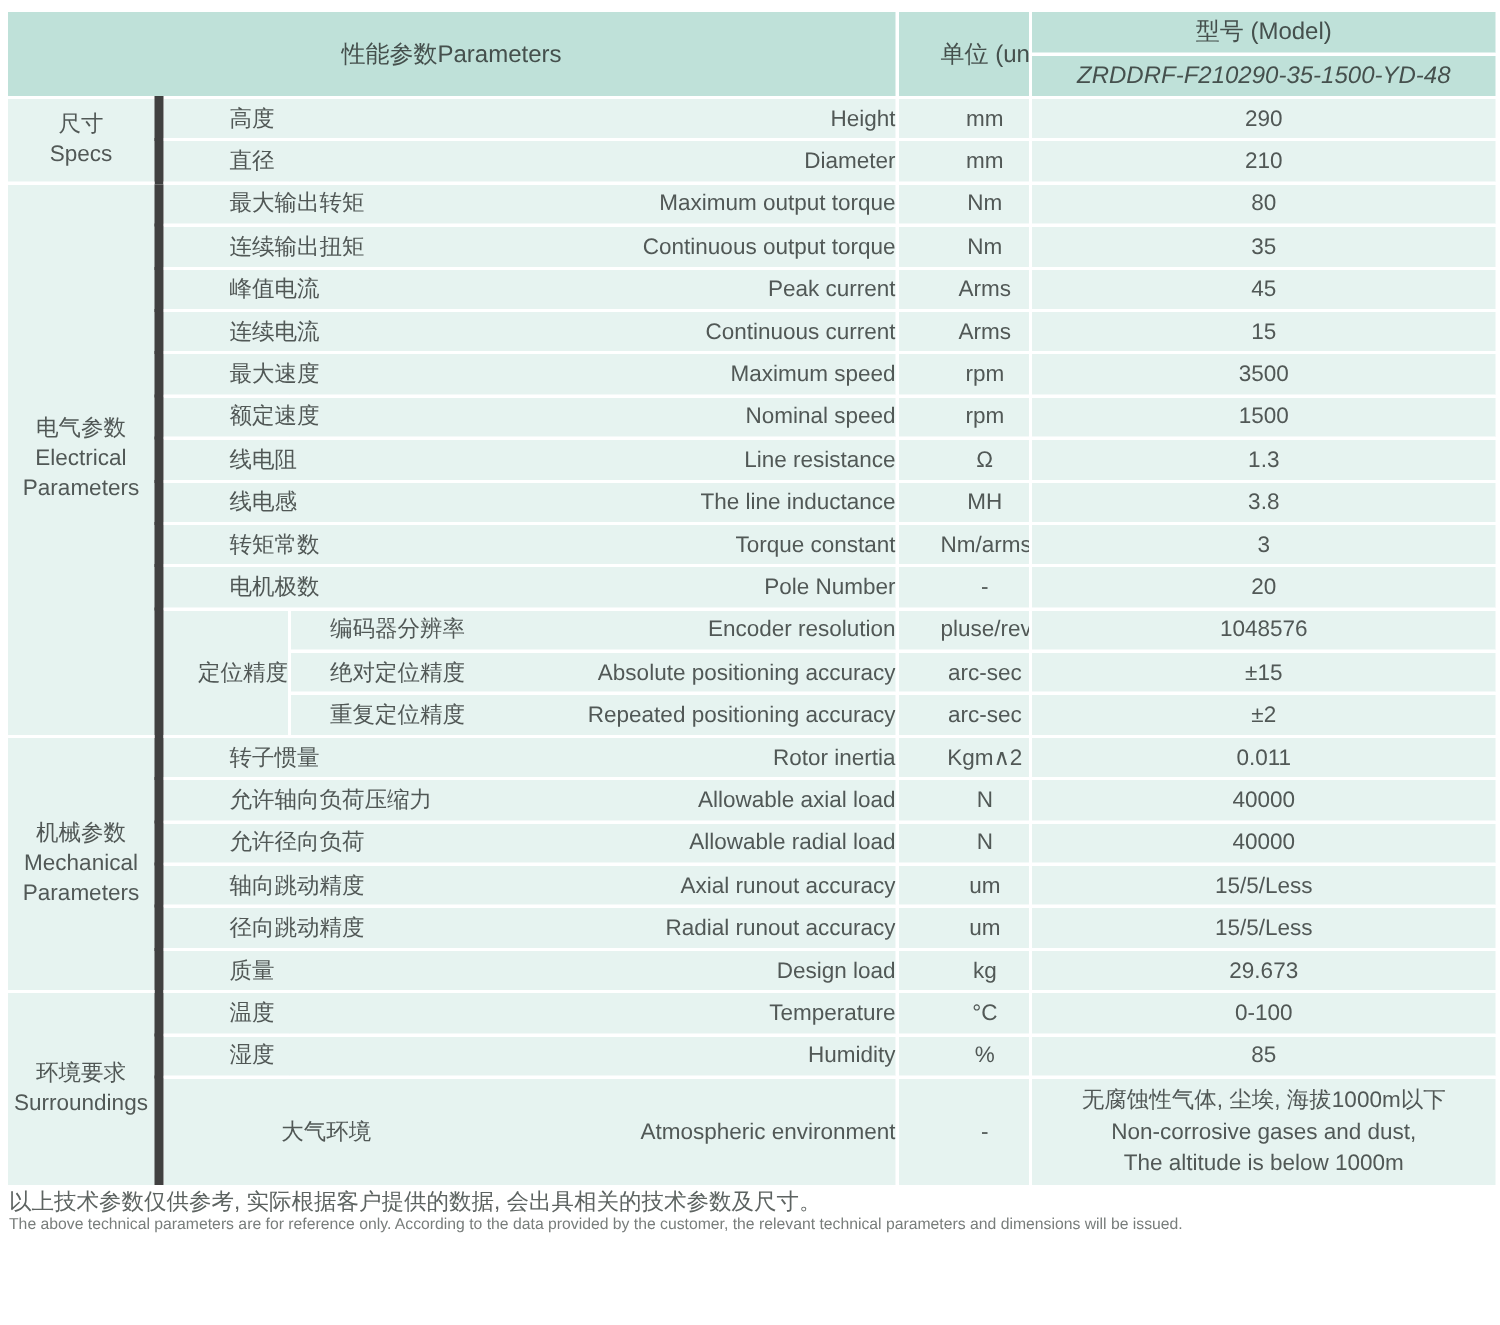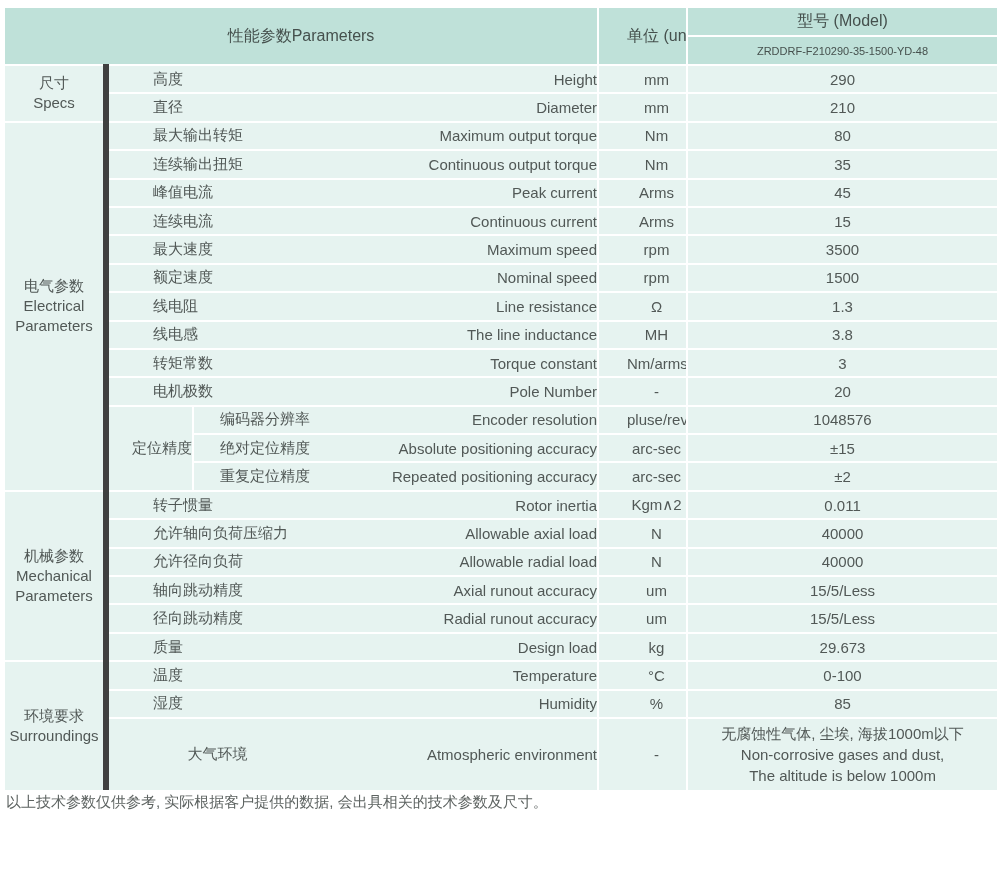--- a/index.html
+++ b/index.html
@@ -38,21 +38,21 @@
     vertical-align: middle;
     white-space: nowrap;
     overflow: hidden;
   }
   thead th {
     background: #bfe1d9;
     font-size: 16px;
     color: #45504d;
     text-align: center;
   }
-  thead th.h-model-number { font-size: 11px; }
+  thead th.h-model-number { font-size: 16px; font-style: italic; }
 
   td.group {
     border-right: 6px solid #404040;
     text-align: center;
     white-space: normal;
     line-height: 20px;
   }
   td.subgroup {
     border-right: 2px solid #ffffff;
     text-align: right;
@@ -263,14 +263,15 @@
             <div>无腐蚀性气体, 尘埃, 海拔1000m以下</div>
             <div>Non-corrosive gases and dust,</div>
             <div>The altitude is below 1000m</div>
           </td>
         </tr>
       </tbody>
   </table>
 
   <div class="footnote">
     <div class="fn-zh">以上技术参数仅供参考, 实际根据客户提供的数据, 会出具相关的技术参数及尺寸。</div>
+    <div class="fn-en">The above technical parameters are for reference only. According to the data provided by the customer, the relevant technical parameters and dimensions will be issued.</div>
   </div>
 </div>
 
 </body></html>

